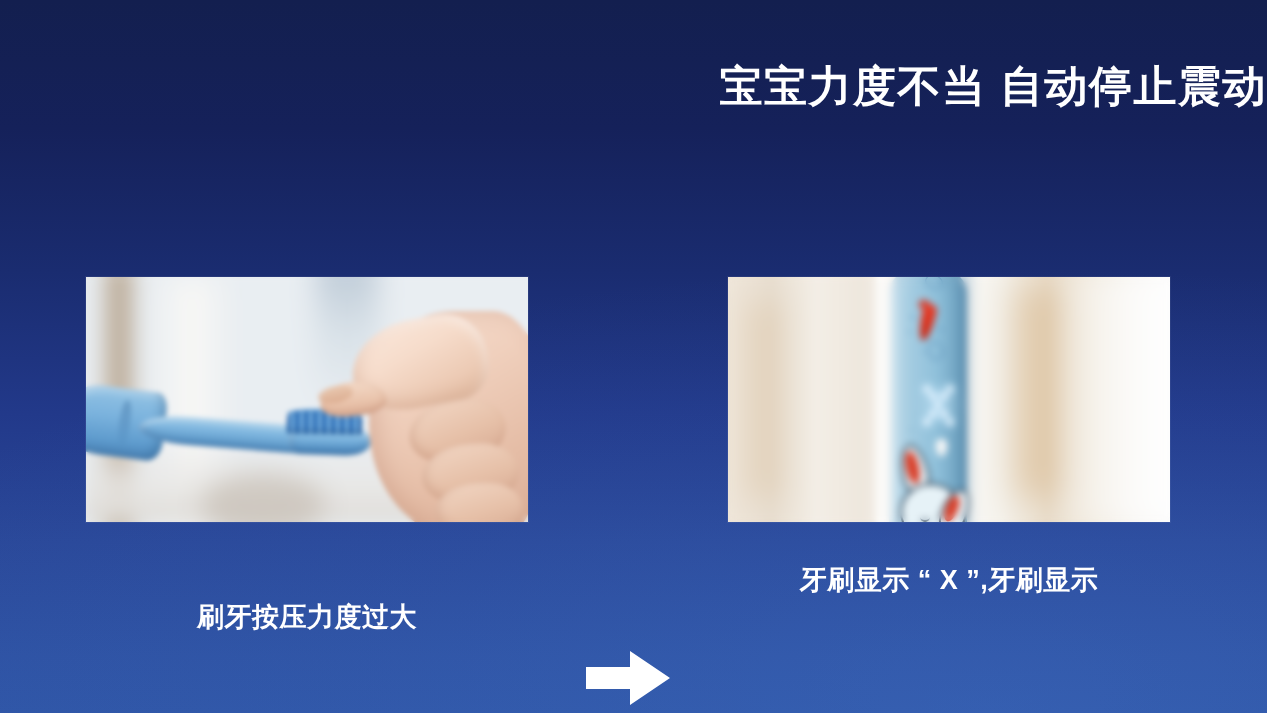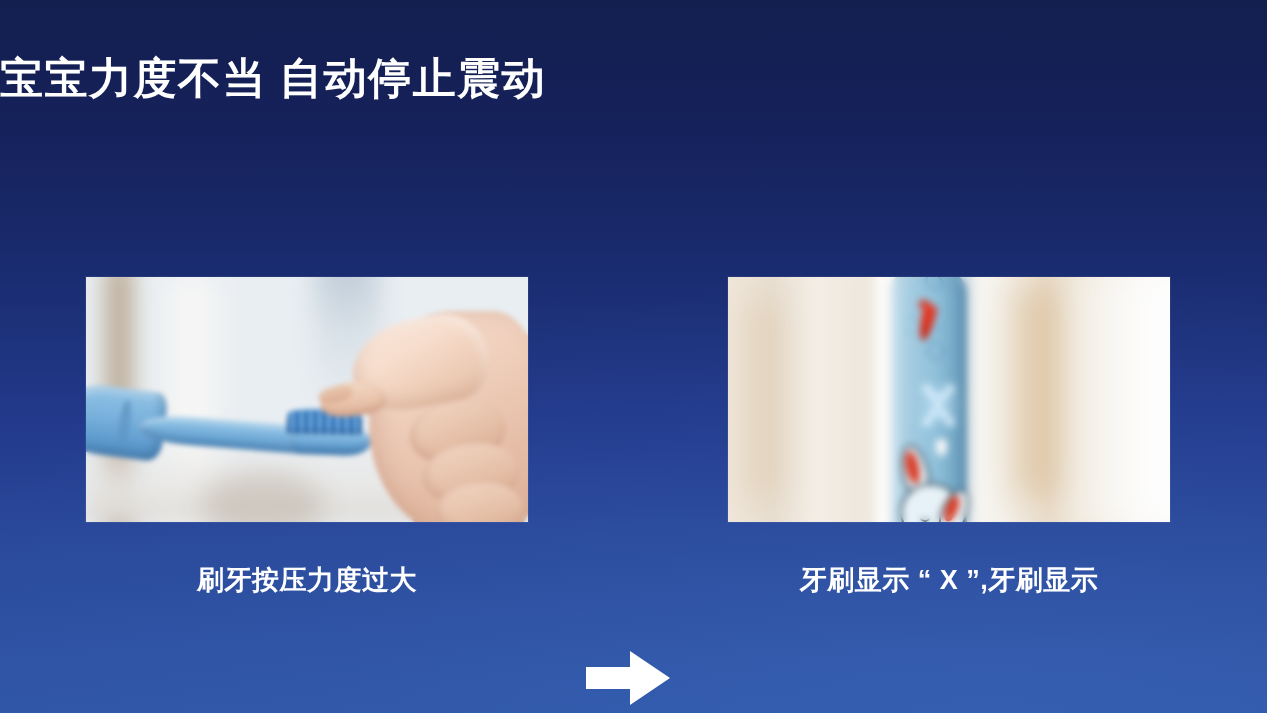--- a/index.html
+++ b/index.html
@@ -33,26 +33,25 @@
     pointer-events: none;
     background: radial-gradient(140% 90% at 78% 100%,
                 rgba(70,120,205,0.28) 0%,
                 rgba(70,120,205,0.10) 38%,
                 rgba(0,0,0,0) 70%);
   }
 
   
   .headline {
     position: absolute;
-    top: 50px;
+    top: 57px;
     left: 0;
     width: 100%;
-    text-align: left;
+    text-align: right;
     z-index: 5;
-    font-family: Liberation Serif, serif;
   }
   .headline .line {
     display: block;
     color: #ffffff;
     font-size: 43px;
     font-weight: bold;
     letter-spacing: 1.5px;
     line-height: 58px;
     white-space: nowrap;
   }
@@ -536,21 +535,21 @@
     position: absolute;
     top: 562px;
     color: #ffffff;
     font-size: 27px;
     font-weight: bold;
     letter-spacing: 0.5px;
     text-align: center;
     white-space: nowrap;
     z-index: 6;
   }
-  .caption.left  { left: 86px;  width: 442px; }
+  .caption.left  { left: 86px;  width: 442px; margin-top: 37px; }
   .caption.right { left: 728px; width: 442px; }
 </style>
 </head>
 <body>
 
 <div id="slide">
 
   <div class="headline">
     <span class="line">宝宝力度不当 自动停止震动</span>
   </div>

